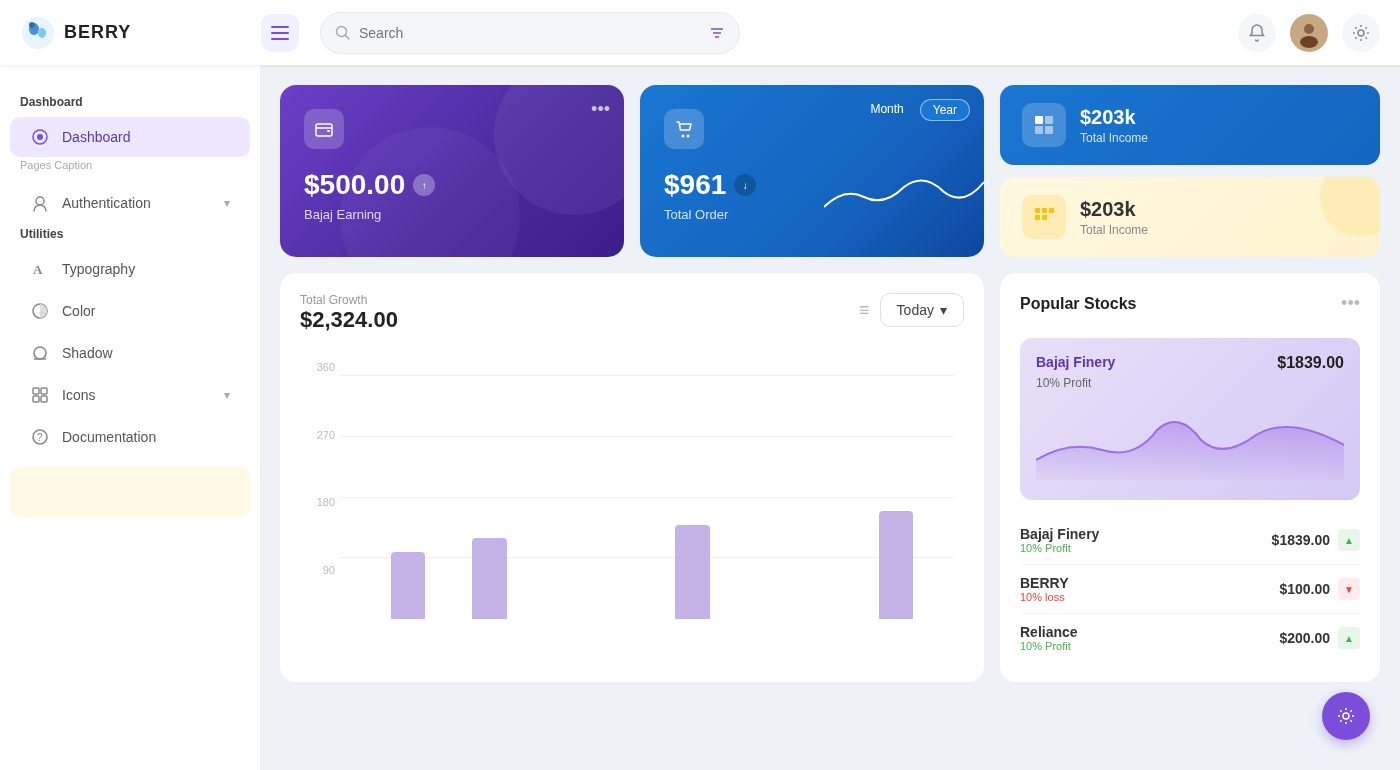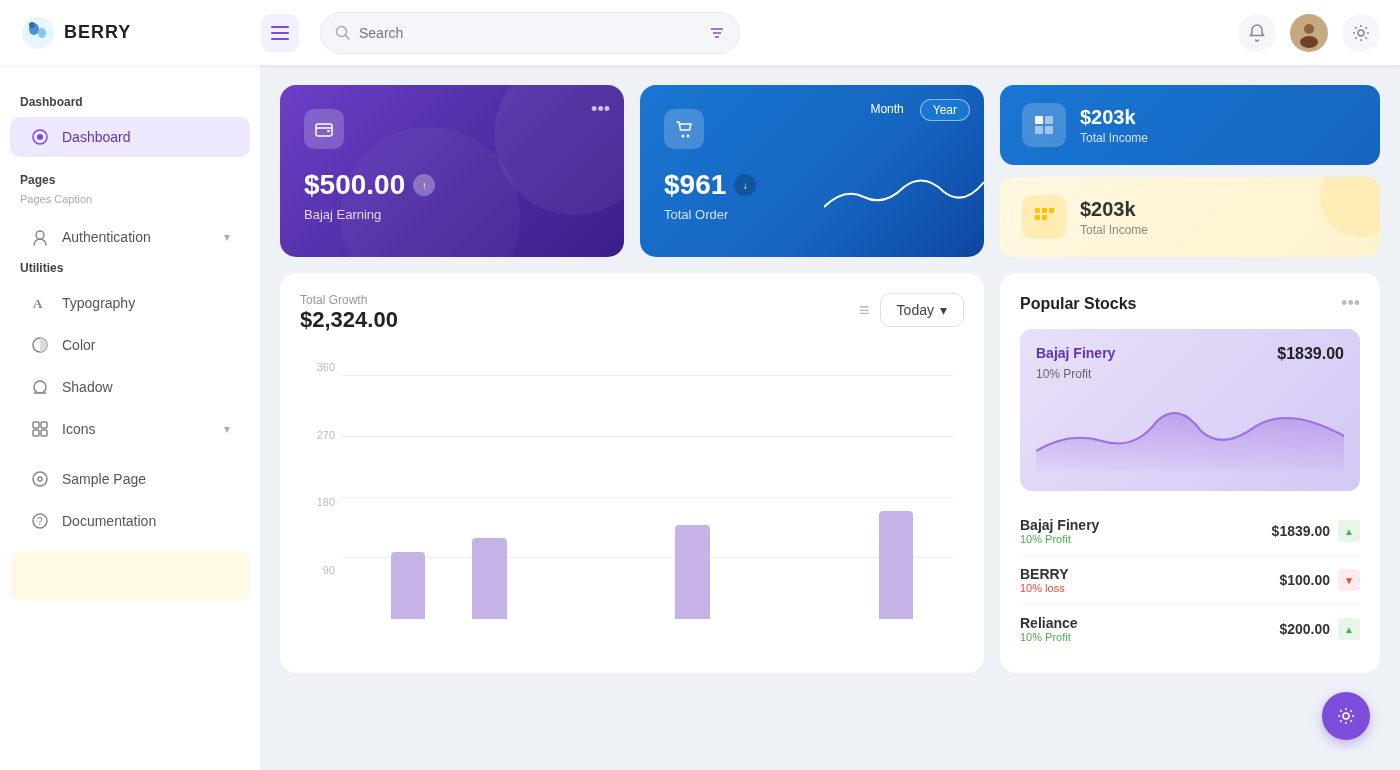--- a/index.html
+++ b/index.html
@@ -432,21 +432,21 @@
     .stocks-card {
       background: #fff;
       border-radius: 16px;
       padding: 20px;
       min-height: 380px;
     }
     .stocks-header {
       display: flex;
       align-items: center;
       justify-content: space-between;
-      margin-bottom: 15px;
+      margin-bottom: 24px;
     }
     .stocks-title { font-size: 16px; font-weight: 700; color: #222; }
     .stocks-menu { font-size: 18px; color: #bbb; cursor: pointer; }
 
     
     .featured-stock {
       background: linear-gradient(135deg, #e8e0f8, #d4c8f5);
       border-radius: 12px;
       padding: 16px;
       margin-bottom: 16px;
@@ -584,21 +584,20 @@
     <div class="sidebar-item active">
       <span class="item-icon">
         <svg width="18" height="18" viewBox="0 0 18 18" fill="none">
             <circle cx="9" cy="9" r="7" stroke="#7c4dda" stroke-width="1.5"></circle>
             <circle cx="9" cy="9" r="3" fill="#7c4dda"></circle>
           </svg>
       </span>
       <span class="item-label">Dashboard</span>
     </div>
 
-    <div class="sidebar-section-label" style="margin-top:16px;">Pages</div>
     <div class="sidebar-sub-label">Pages Caption</div>
 
     <div class="sidebar-item">
       <span class="item-icon">
         <svg width="18" height="18" viewBox="0 0 18 18" fill="none">
             <circle cx="9" cy="7" r="4" stroke="#888" stroke-width="1.5"></circle>
             <path d="M3 17c0-3.3 2.7-6 6-6s6 2.7 6 6" stroke="#888" stroke-width="1.5" stroke-linecap="round"></path>
           </svg>
       </span>
       <span class="item-label">Authentication</span>
@@ -642,29 +641,20 @@
             <rect x="2" y="2" width="6" height="6" rx="1" stroke="#888" stroke-width="1.5"></rect>
             <rect x="10" y="2" width="6" height="6" rx="1" stroke="#888" stroke-width="1.5"></rect>
             <rect x="2" y="10" width="6" height="6" rx="1" stroke="#888" stroke-width="1.5"></rect>
             <rect x="10" y="10" width="6" height="6" rx="1" stroke="#888" stroke-width="1.5"></rect>
           </svg>
       </span>
       <span class="item-label">Icons</span>
       <span class="chevron">▾</span>
     </div>
 
-    <div class="sidebar-item" style="margin-top:10px;">
-      <span class="item-icon">
-        <svg width="18" height="18" viewBox="0 0 18 18" fill="none">
-            <circle cx="9" cy="9" r="7" stroke="#888" stroke-width="1.5"></circle>
-            <circle cx="9" cy="9" r="2" stroke="#888" stroke-width="1.5"></circle>
-          </svg>
-      </span>
-      <span class="item-label">Sample Page</span>
-    </div>
 
     <div class="sidebar-item">
       <span class="item-icon">
         <svg width="18" height="18" viewBox="0 0 18 18" fill="none">
             <circle cx="9" cy="9" r="7" stroke="#888" stroke-width="1.5"></circle>
             <text x="6" y="13" font-size="10" fill="#888">?</text>
           </svg>
       </span>
       <span class="item-label">Documentation</span>
     </div>

